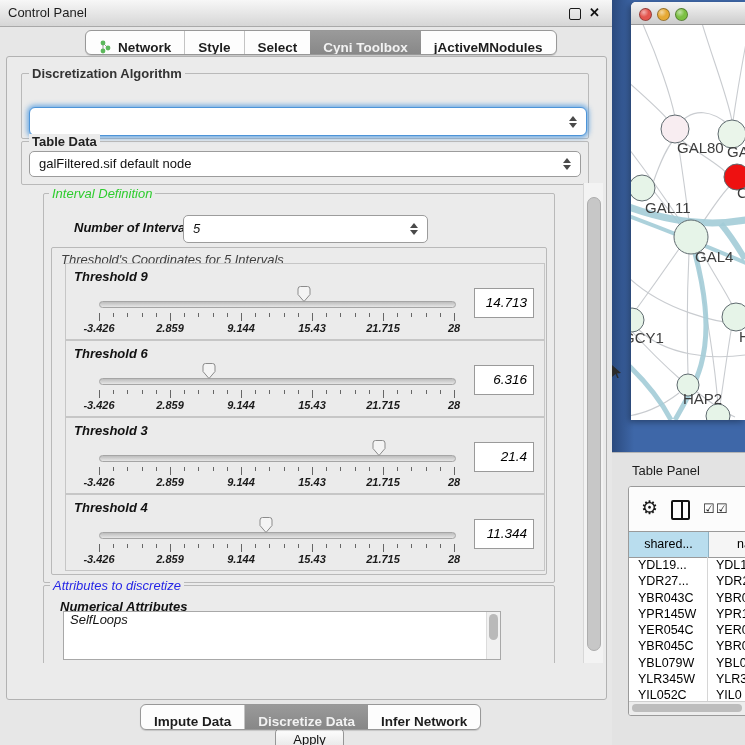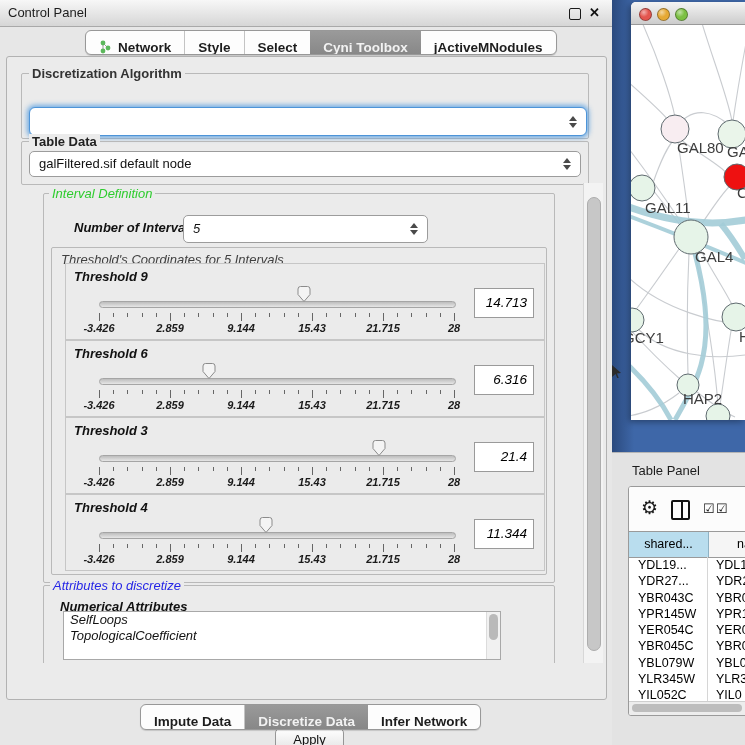--- a/index.html
+++ b/index.html
@@ -355,21 +355,20 @@
               <div class="vbox">11.344</div>
             </div>
           </div>
 
         <div class="group" style="left:36px;top:402px;width:510px;height:80px;"></div>
         <span class="legend" style="left:43px;top:395px;color:#2626e6;">Attributes to discretize</span>
         <span class="legend" style="left:50px;top:416px;font-weight:bold;color:#111;background:transparent;">Numerical Attributes</span>
         <div id="attrlist" style="top:428px;left:56px;">
           <div id="attr-items">
               <div class="li">SelfLoops</div>
-              <div class="li">TopologicalCoefficient</div>
             </div>
           <div id="attrsb">
               <div class="thumb"></div>
             </div>
         </div>
       </div>
 
       <div id="vscroll" style="top:126px;">
         <div class="thumb"></div>
       </div>

